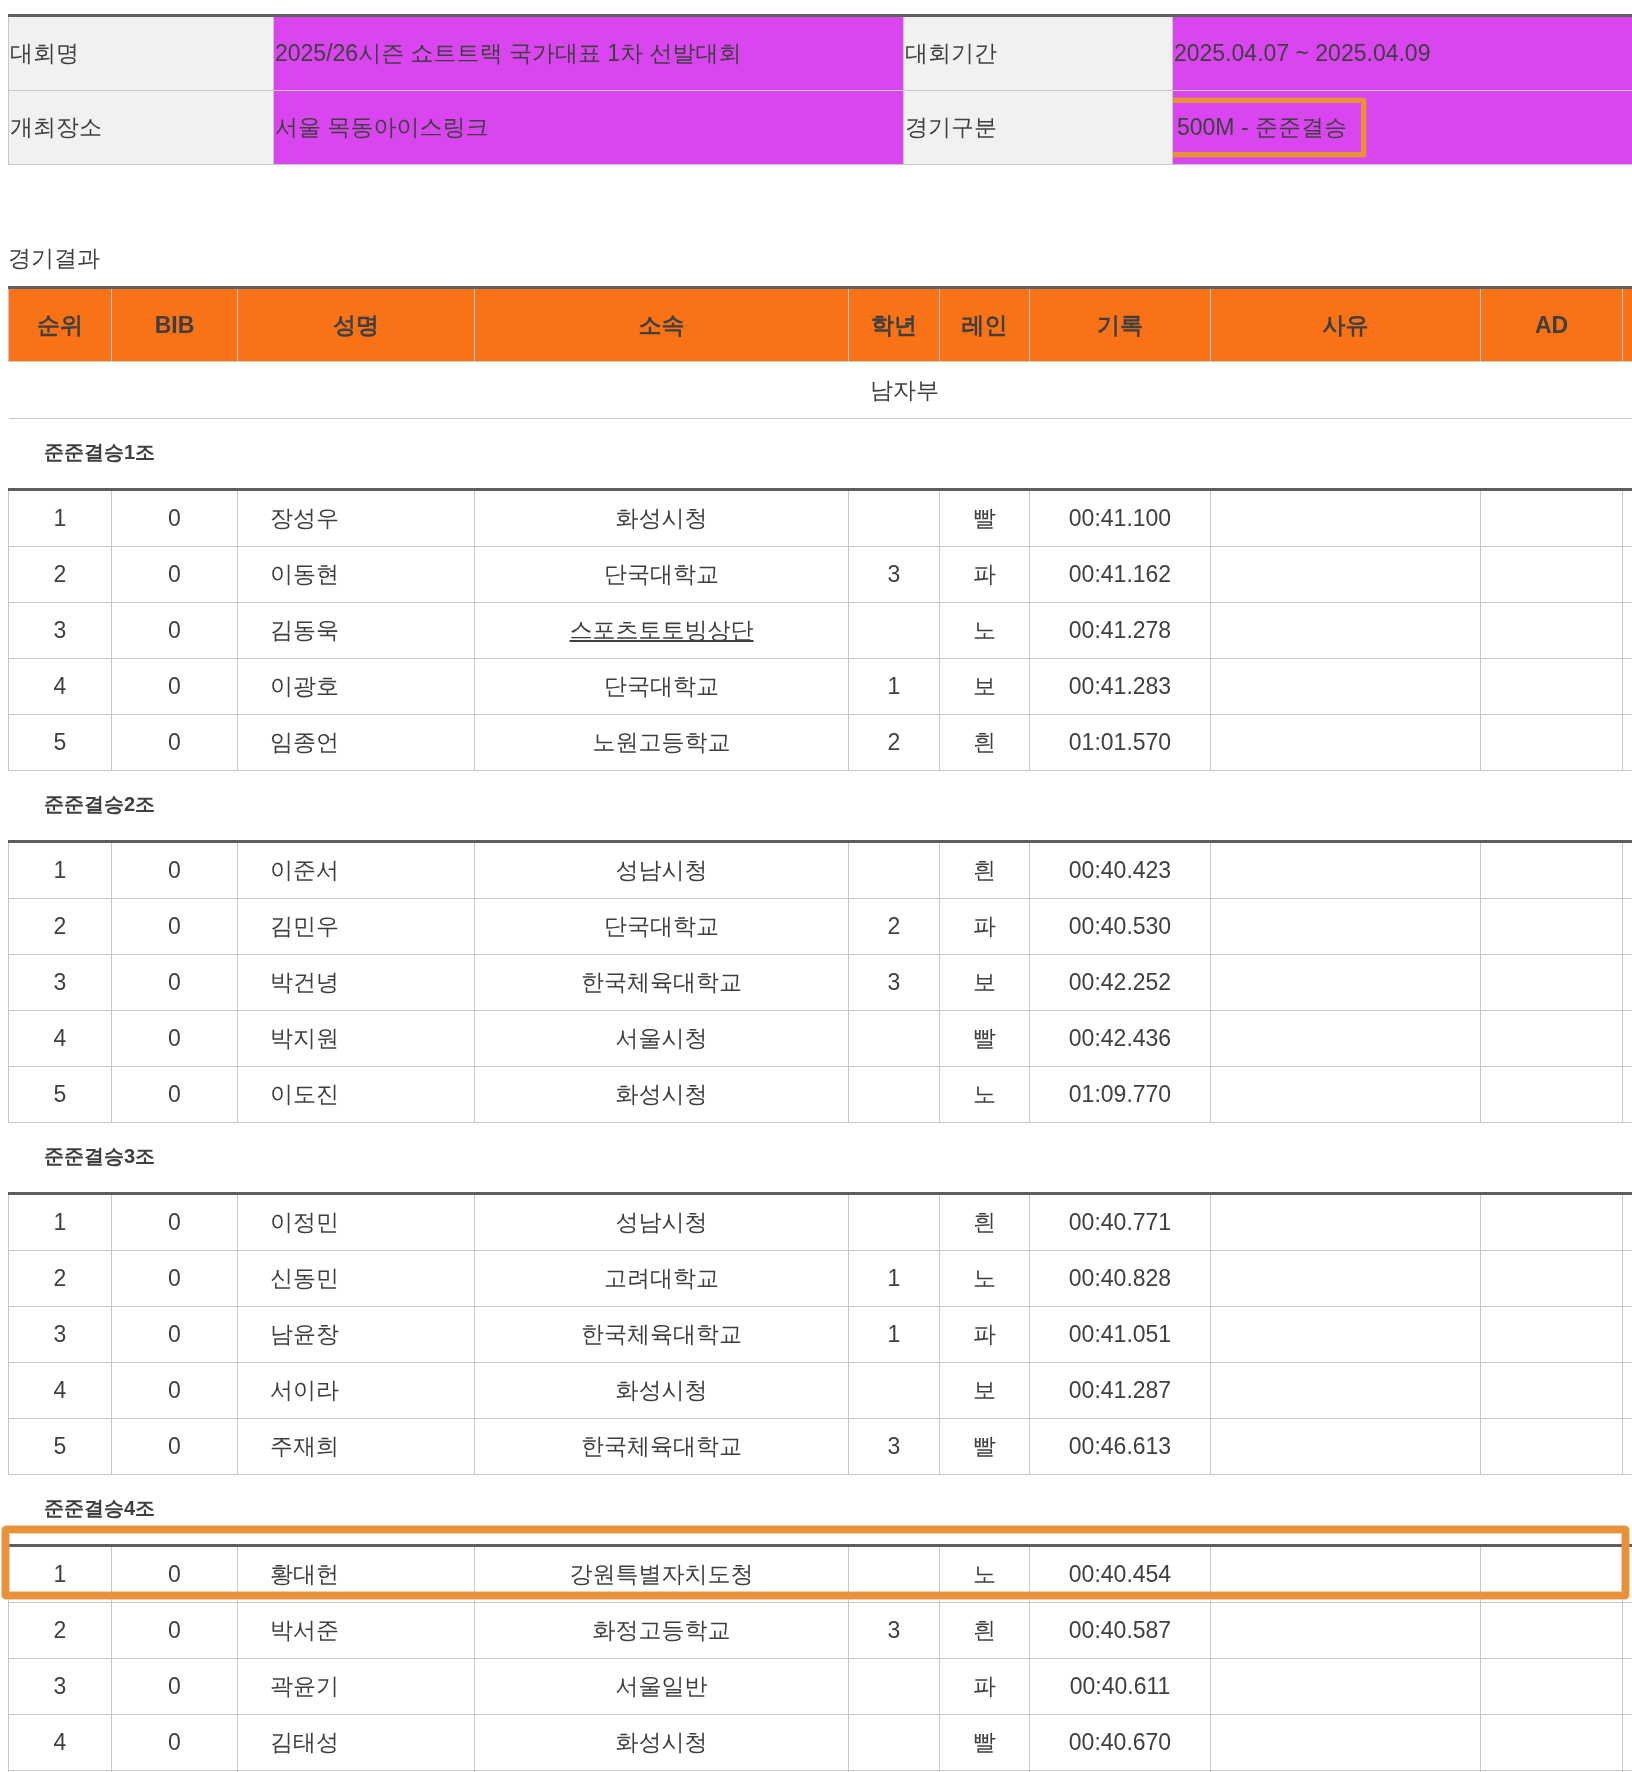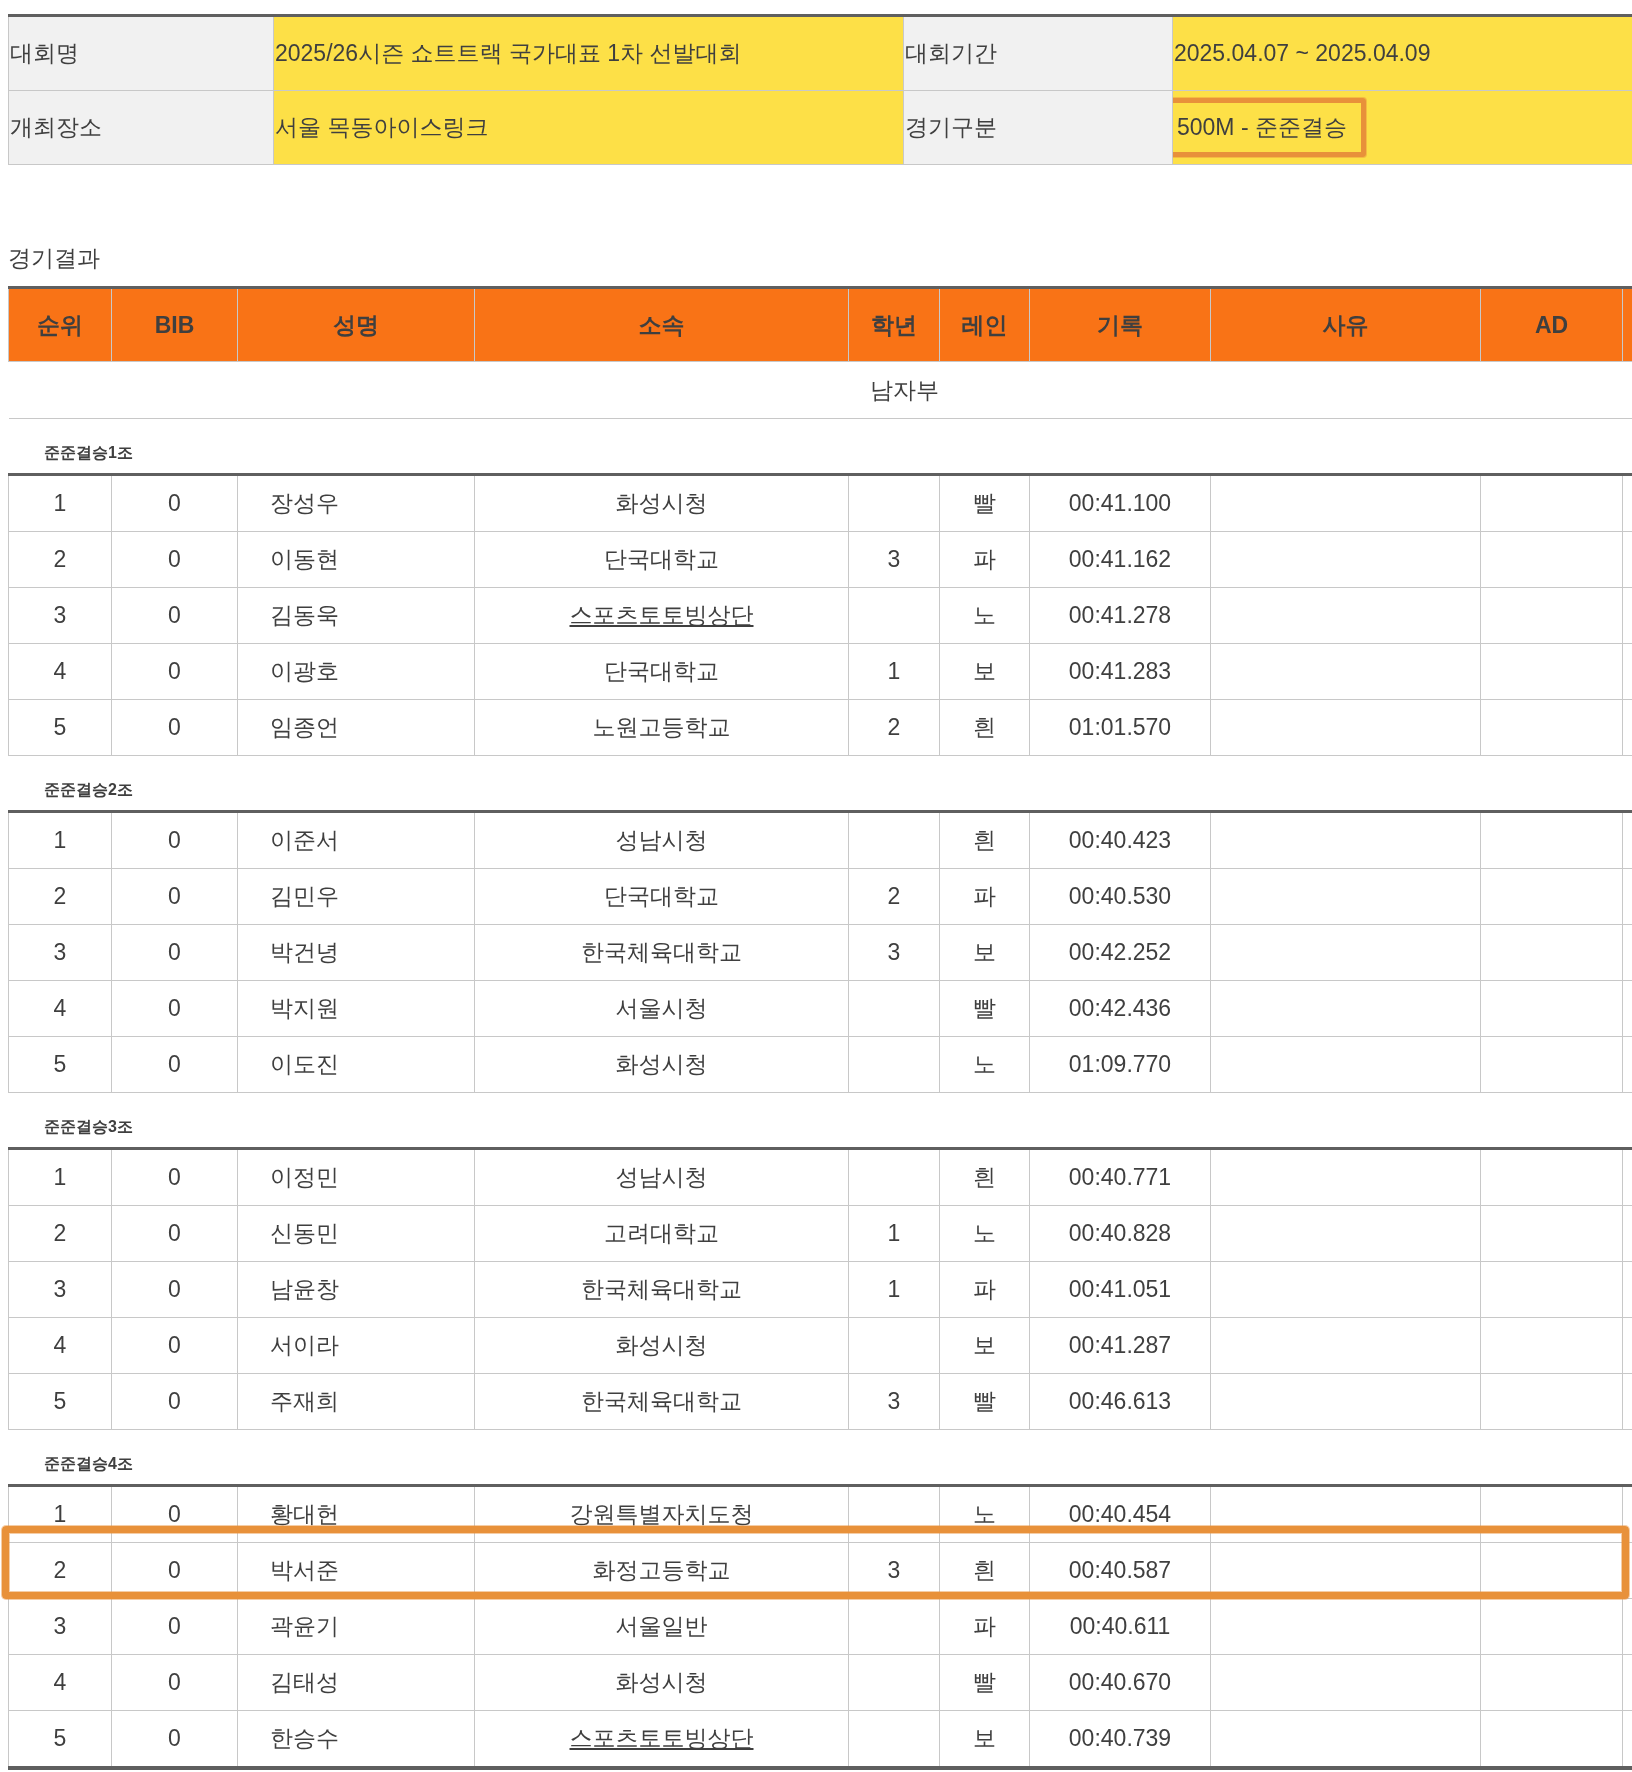--- a/index.html
+++ b/index.html
@@ -12,21 +12,21 @@
   table{border-collapse:collapse;table-layout:fixed;width:1792px;}
   td,th{overflow:hidden;white-space:nowrap;}
 
   
   .info-table{margin-top:14px;border-top:3px solid #5f5f5f;}
   .info-table td{
     height:71px;font-size:23px;vertical-align:middle;
     border-bottom:1px solid #c8c8c8;border-left:1px solid #c8c8c8;
   }
   .info-table td.lbl{background:#f1f1f1;}
-  .info-table td.val{background:#fde047;}
+  .info-table td.val{background:#d946ef;}
   .hl-pill{
     display:inline-block;border:5px solid #e8913a;border-radius:3px;
     padding:9px 14px;margin-left:-16px;box-shadow:0 0 0 1px rgba(232,145,58,.45);
   }
 
   
   .results-label{margin:80px 0 14px 0;font-size:23px;line-height:27px;}
 
   
   .head-table{border-top:3px solid #5f5f5f;}
@@ -34,21 +34,21 @@
     height:70px;background:#f97316;font-size:23px;font-weight:700;
     border-left:1px solid #c8c8c8;border-bottom:1px solid #c8c8c8;
     text-align:center;vertical-align:middle;
   }
   .division-row td{
     height:54px;text-align:center;vertical-align:middle;font-size:23px;
     border-bottom:1px solid #c8c8c8;background:#ffffff;
   }
 
   
-  .group-title{padding:20px 0 7px 36px;font-size:16px;line-height:27px;font-weight:700;}
+  .group-title{padding:20px 0 22px 36px;font-size:20px;line-height:27px;font-weight:700;}
   table.results{border-top:3px solid #5f5f5f;}
   table.results td{
     height:53px;font-size:23px;text-align:center;vertical-align:middle;
     border-left:1px solid #c8c8c8;border-bottom:1px solid #c8c8c8;background:#fff;
   }
   table.results td.name{text-align:left;padding-left:32px;}
   table.results td.linkish{text-decoration:underline;}
   table.results.last{border-bottom:4px solid #5f5f5f;}
 
   

